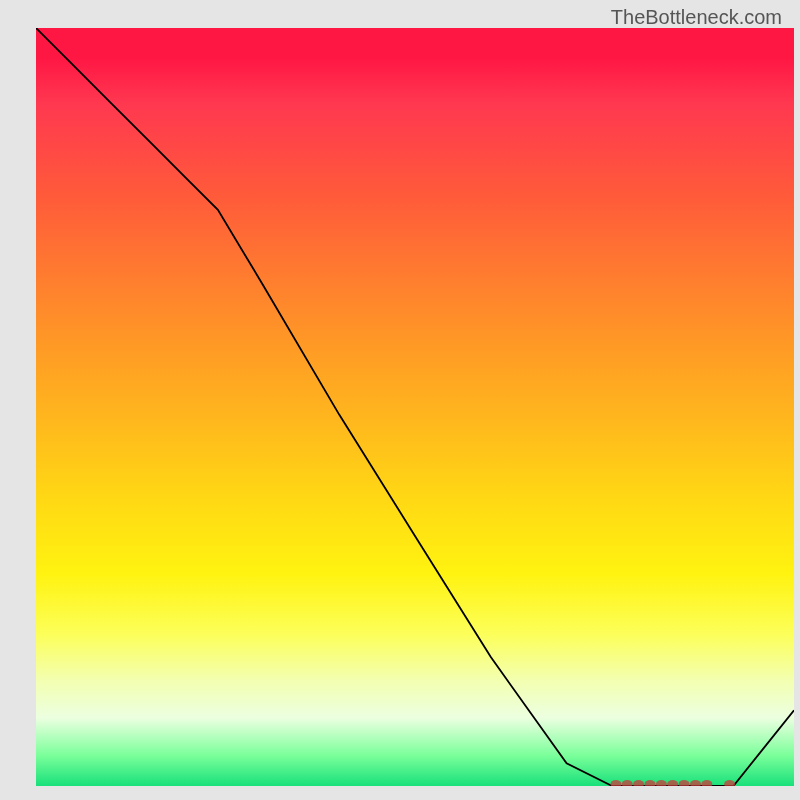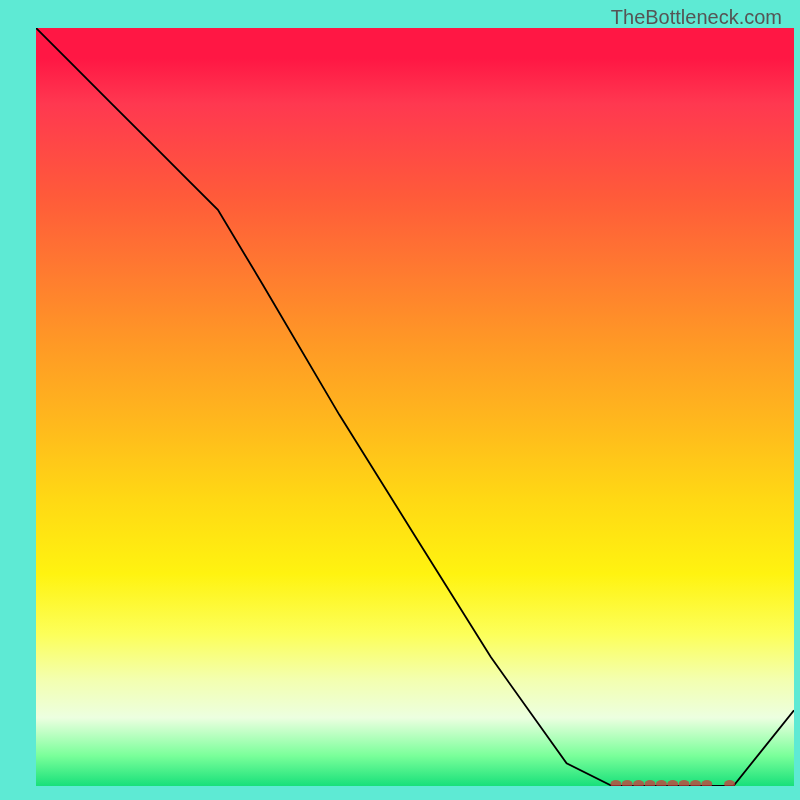--- a/index.html
+++ b/index.html
@@ -1,17 +1,17 @@
 <!DOCTYPE html>
 <html><head>
 <meta charset="utf-8">
 <style>
 * { margin: 0; padding: 0; box-sizing: border-box; }
 body { width: 800px; height: 800px; background: #000; font-family: Arial, sans-serif; }
-.container { width: 800px; height: 800px; position: relative; background: #5eead4; }
+.container { width: 800px; height: 800px; position: relative; background: #e5e5e5; }
 .watermark { position: absolute; top: 6px; right: 18px; color: #555; font-size: 20px; font-weight: 500; }
 .plot-area { position: absolute; left: 36px; top: 28px; width: 758px; height: 758px; }
 .gradient-bg { position: absolute; inset: 0; background: linear-gradient(to bottom,
   #ff1744 0%,
   #ff1744 4%,
   #ff3850 10%,
   #ff5a3a 22%,
   #ff7a30 32%,
   #ff9a25 42%,
   #ffb81d 52%,

